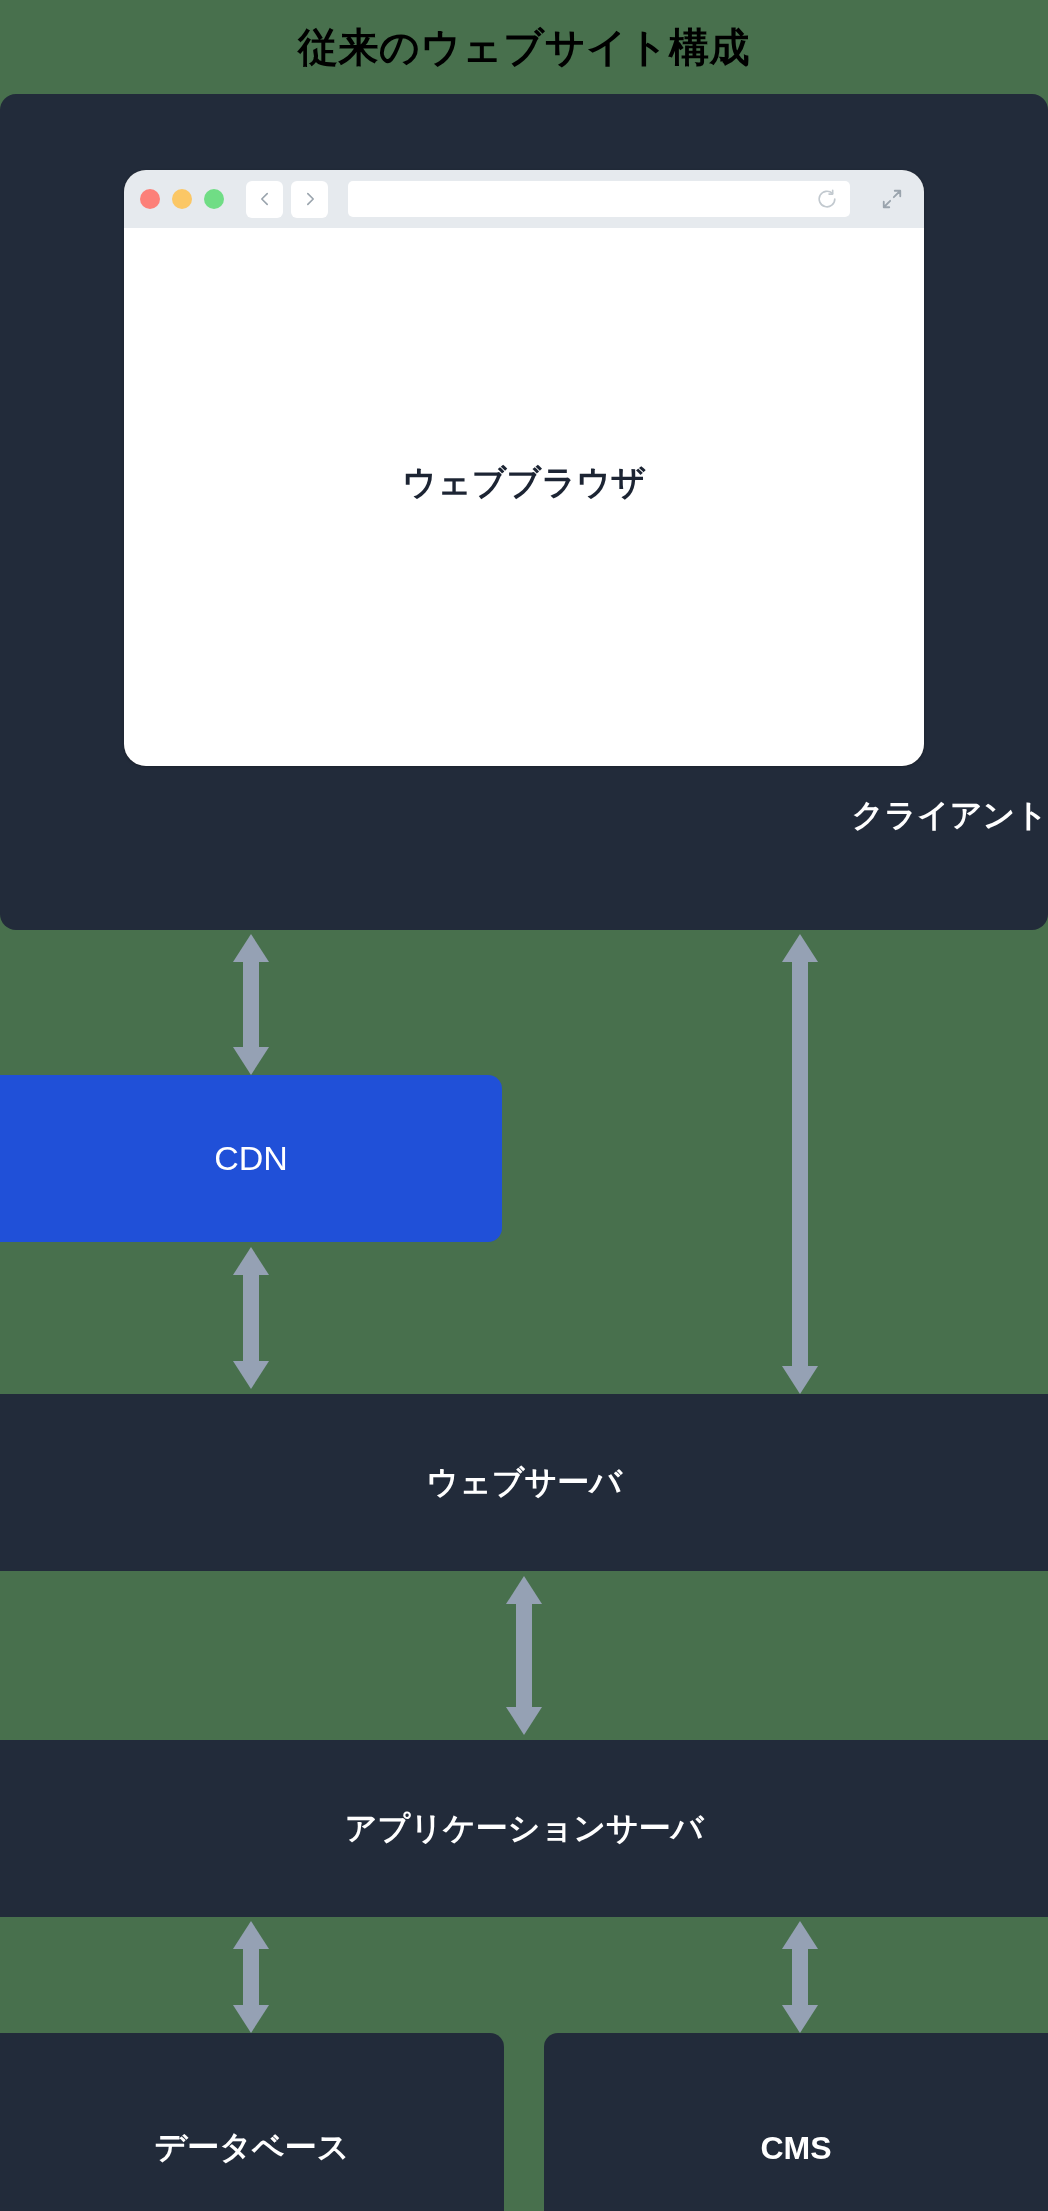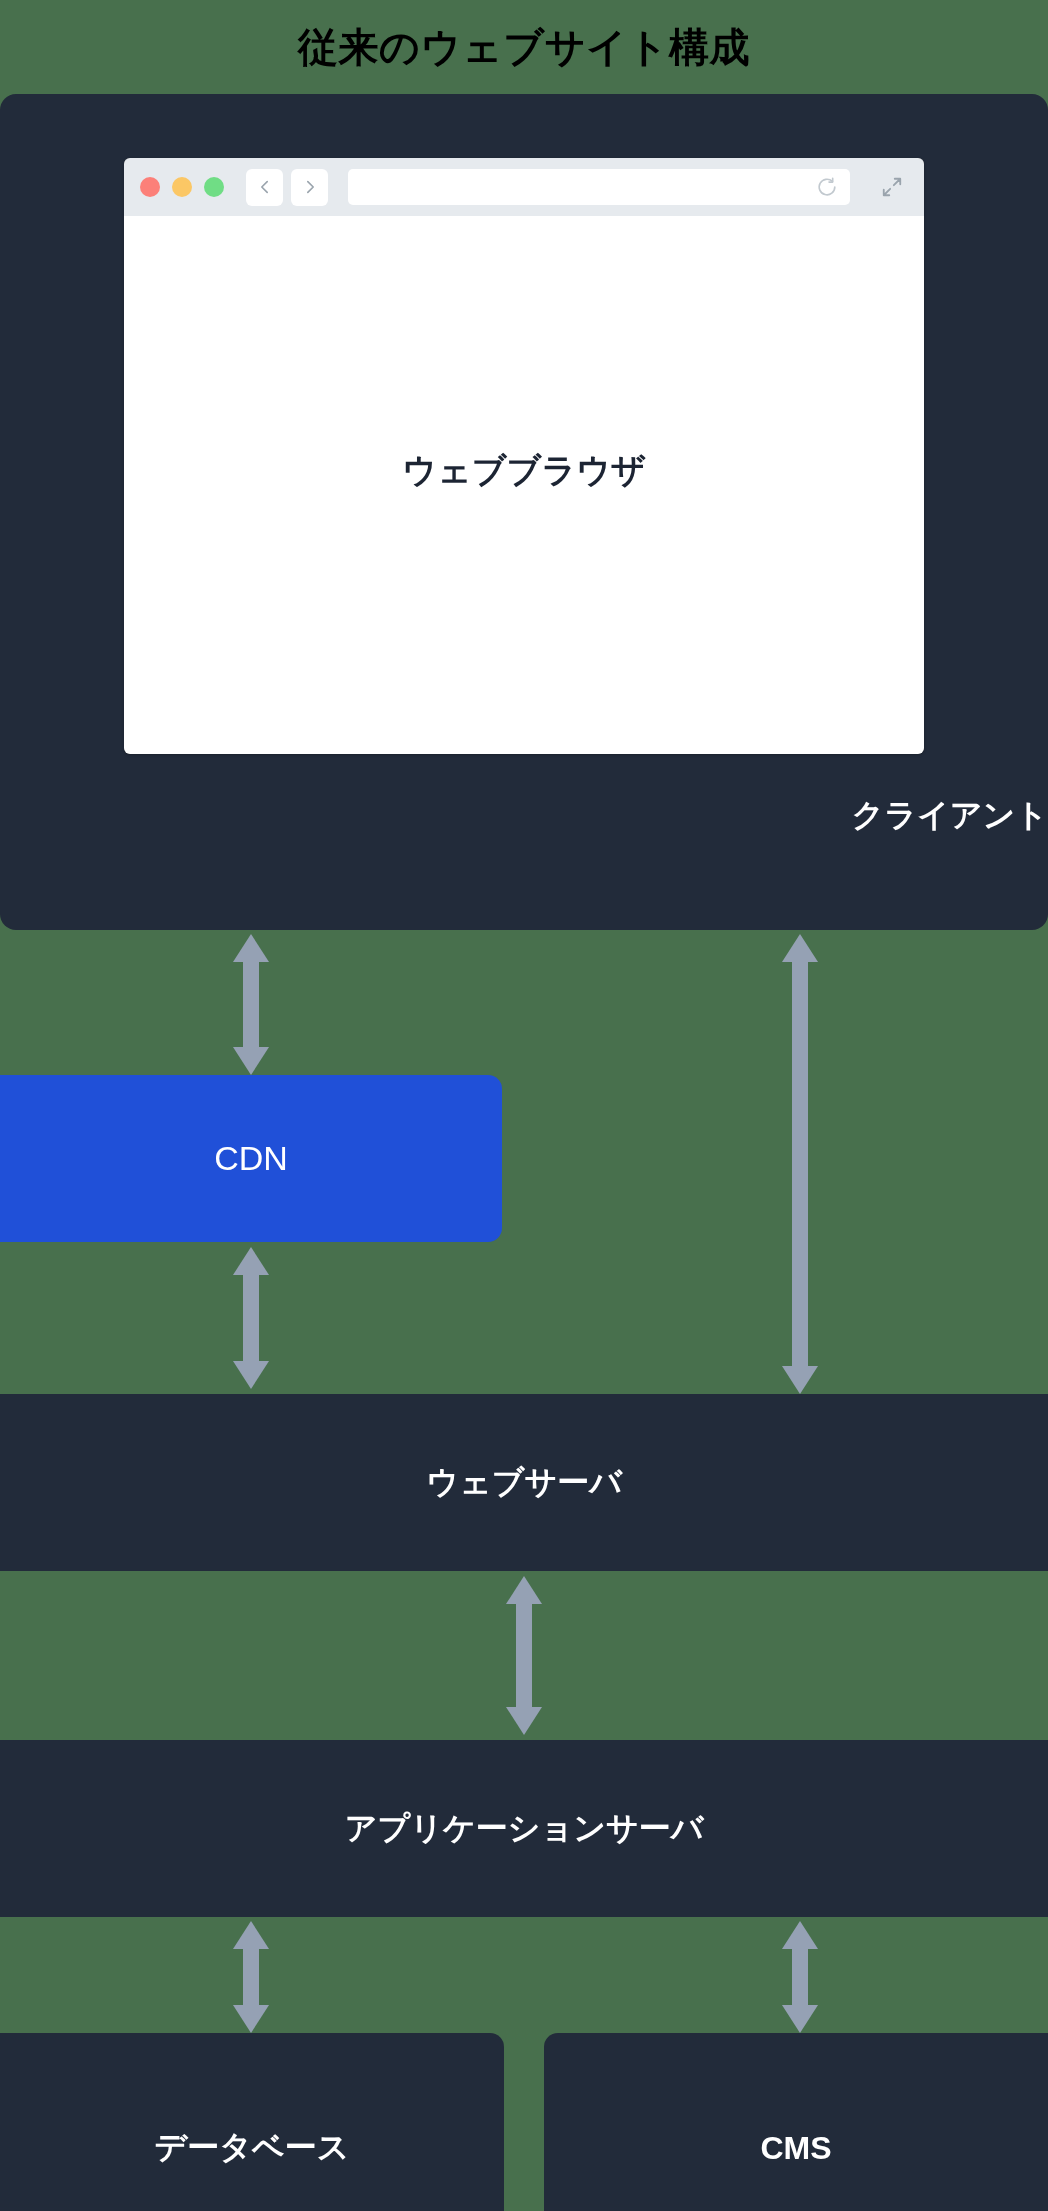--- a/index.html
+++ b/index.html
@@ -58,25 +58,25 @@
     height: 836px;
     flex-direction: column;
     justify-content: flex-start;
     border-radius: 16px;
   }
 
   
   .browser {
     position: absolute;
     left: 124px;
-    top: 64px;
+    top: 76px;
     width: 800px;
     height: 596px;
     background: #404040;
-    border-radius: 6px;
+    border-radius: 22px;
     overflow: hidden;
     box-shadow: 0 1px 3px rgba(0,0,0,0.25);
   }
   .browser-chrome {
     height: 58px;
     background: #e6eaee;
     display: flex;
     align-items: center;
     padding: 0 16px;
     box-sizing: border-box;

